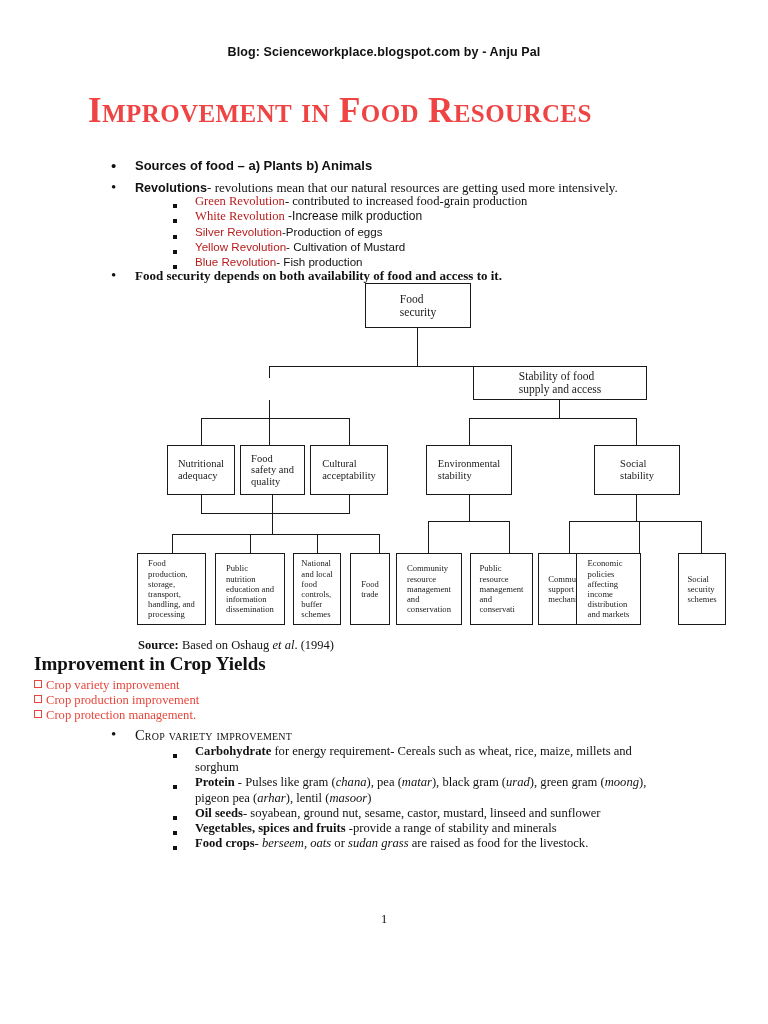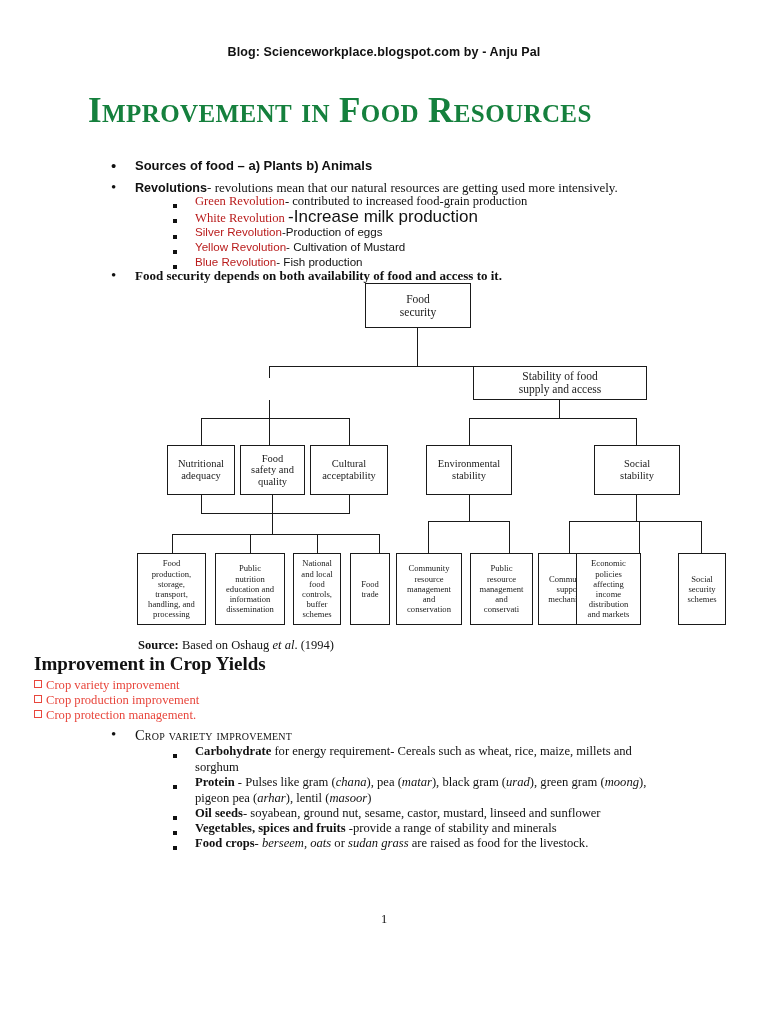--- a/index.html
+++ b/index.html
@@ -21,21 +21,21 @@
     font-weight:bold;font-size:12.5px;color:#111;
     letter-spacing:.1px;
   }
 
   
   .doc-title{
     position:absolute;top:91px;left:88px;width:600px;
     font-family:"Liberation Serif", serif;
     font-weight:bold;
     font-size:35px;
-    color:#15803d;
+    color:#ef4444;
     font-variant:small-caps;
     letter-spacing:.4px;
     white-space:nowrap;
   }
 
   
   .lvl1{position:absolute;font-size:13px;line-height:16px;}
   .lvl1 .bul{position:absolute;left:-24px;top:0px;font-size:15px;line-height:15px;}
   .sans{font-family:"Liberation Sans", sans-serif;}
   .serif{font-family:"Liberation Serif", serif;}
@@ -50,21 +50,21 @@
 
   
   .chart{position:absolute;left:0;top:0;width:768px;height:1024px;pointer-events:none;}
   .box{
     position:absolute;
     border:1.2px solid #1a1a1a;
     background:#fff;
     font-family:"Liberation Serif", serif;
     font-size:10.5px;
     line-height:11.6px;
-    text-align:center;
+    text-align:left;
     display:flex;align-items:center;justify-content:center;
     box-sizing:border-box;
     padding:1px 2px;
     color:#1a1a1a;
   }
   .box.big{font-size:11.5px;line-height:13px;}
   .box.leaf{font-size:8.6px;line-height:10.2px;align-items:center;}
 
   .ln{position:absolute;background:#1a1a1a;}
   .lnv{width:1.3px;}
@@ -116,21 +116,21 @@
     <b class="sans" style="font-size:12.6px;">Revolutions</b><span>- revolutions mean that our natural resources are getting used more intensively.</span>
   </div>
 
   <div class="lvl2 serif" style="left:195px;top:194px;width:480px;">
     <span class="sqw"><span class="sq"></span></span>
     <span class="red">Green Revolution</span><span>- contributed to increased food-grain production</span>
   </div>
 
   <div class="lvl2" style="left:195px;top:209px;width:480px;font-family:'Liberation Serif',serif;">
     <span class="sqw"><span class="sq"></span></span>
-    <span class="red">White Revolution </span><span class="sans" style="font-size:17px;">-Increase milk production</span>
+    <span class="red">White Revolution </span><span class="sans" style="font-size:12px;">-Increase milk production</span>
   </div>
 
   <div class="lvl2 sans" style="left:195px;top:224px;width:480px;font-size:11.6px;">
     <span class="sqw"><span class="sq"></span></span>
     <span class="red"> Silver Revolution</span><span>-Production of eggs</span>
   </div>
 
   <div class="lvl2 sans" style="left:195px;top:239px;width:480px;font-size:11.6px;">
     <span class="sqw"><span class="sq"></span></span>
     <span class="red">Yellow Revolution</span><span>- Cultivation of Mustard</span>

